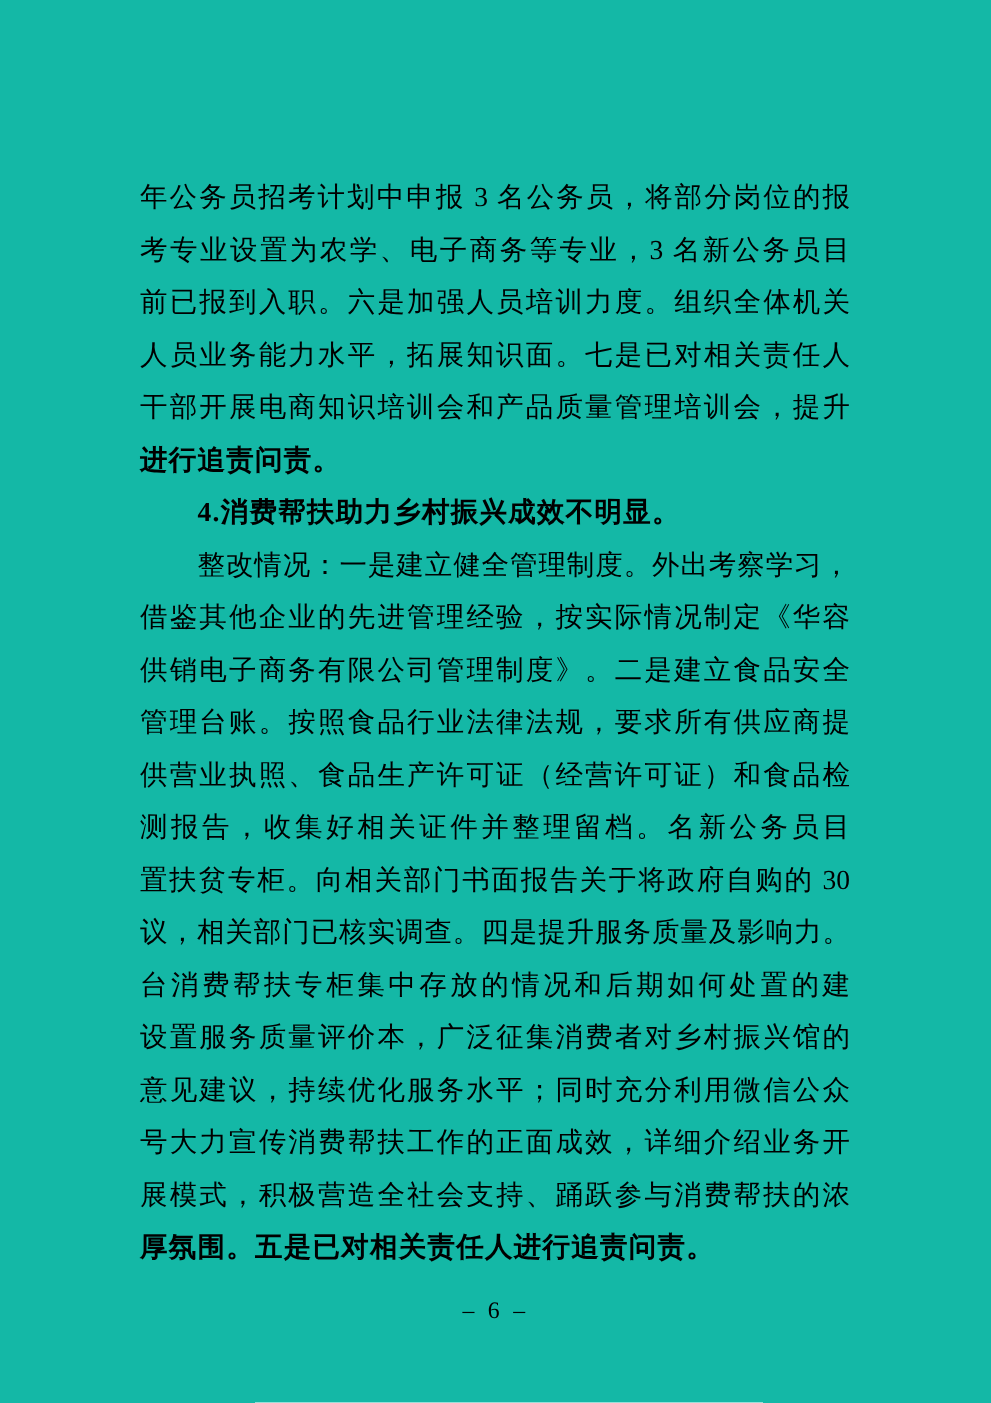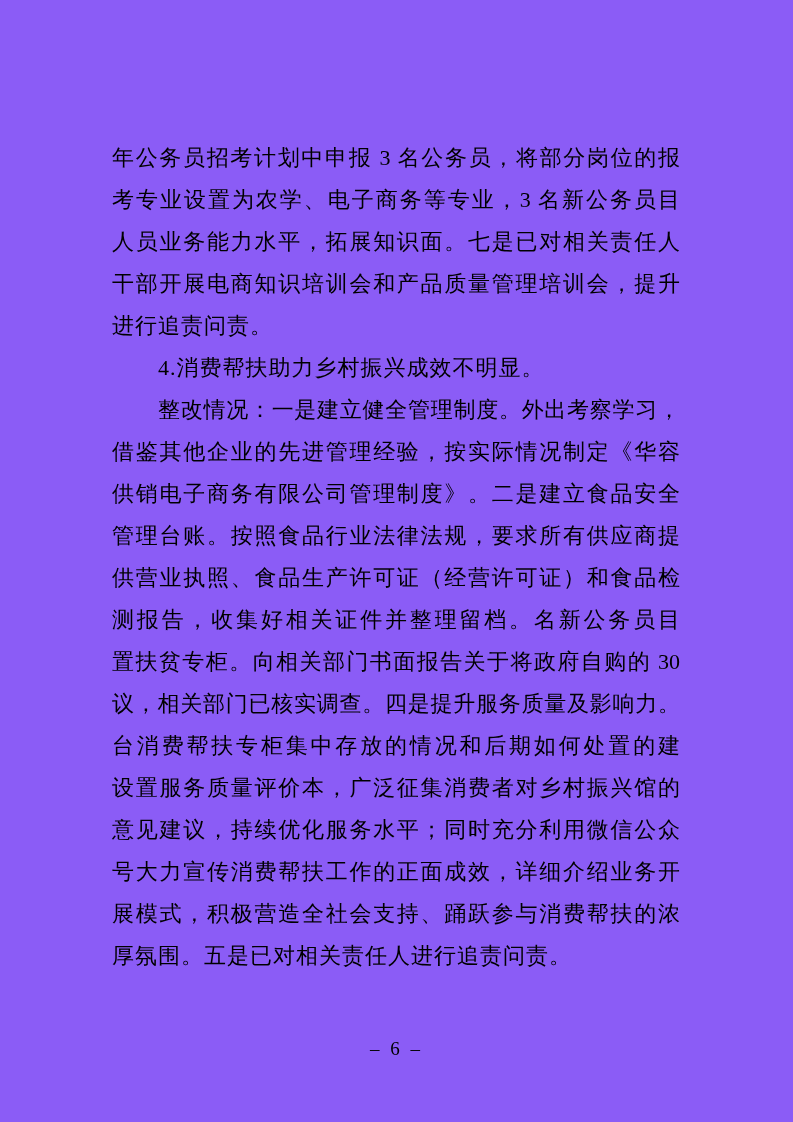--- a/index.html
+++ b/index.html
@@ -4,21 +4,21 @@
 <style>
   html, body {
     margin: 0;
     padding: 0;
     background: #ffffff;
   }
   .page {
     position: relative;
     width: 793px;
     height: 1122px;
-    background: #8b5cf6;
+    background: #14b8a6;
     font-family: "Liberation Serif", serif;
     color: #000000;
     overflow: hidden;
   }
   .doc-body {
     position: absolute;
     left: 112px;
     top: 137px;
     width: 568px;
     font-size: 22px;
@@ -30,20 +30,21 @@
     padding: 0;
   }
   .line {
     text-align: justify;
     text-align-last: justify;
   }
   .line.last {
     text-align: center;
     text-align-last: left;
     letter-spacing: 1px;
+    font-weight: bold;
   }
   .para.indent .line:first-child {
     text-indent: 46px;
   }
   .footer {
     position: absolute;
     top: 1038px;
     left: 0;
     width: 100%;
     text-align: center;
@@ -53,20 +54,21 @@
   }
 </style>
 </head>
 <body>
 
 <div class="page">
   <div class="doc-body">
       <div class="para">
         <div class="line">年公务员招考计划中申报 3 名公务员，将部分岗位的报</div>
         <div class="line">考专业设置为农学、电子商务等专业，3 名新公务员目</div>
+        <div class="line">前已报到入职。六是加强人员培训力度。组织全体机关</div>
         <div class="line">人员业务能力水平，拓展知识面。七是已对相关责任人</div>
         <div class="line">干部开展电商知识培训会和产品质量管理培训会，提升</div>
         <div class="line last">进行追责问责。</div>
       </div>
       <div class="para indent">
         <div class="line last">4.消费帮扶助力乡村振兴成效不明显。</div>
       </div>
       <div class="para indent">
         <div class="line">整改情况：一是建立健全管理制度。外出考察学习，</div>
         <div class="line">借鉴其他企业的先进管理经验，按实际情况制定《华容</div>

